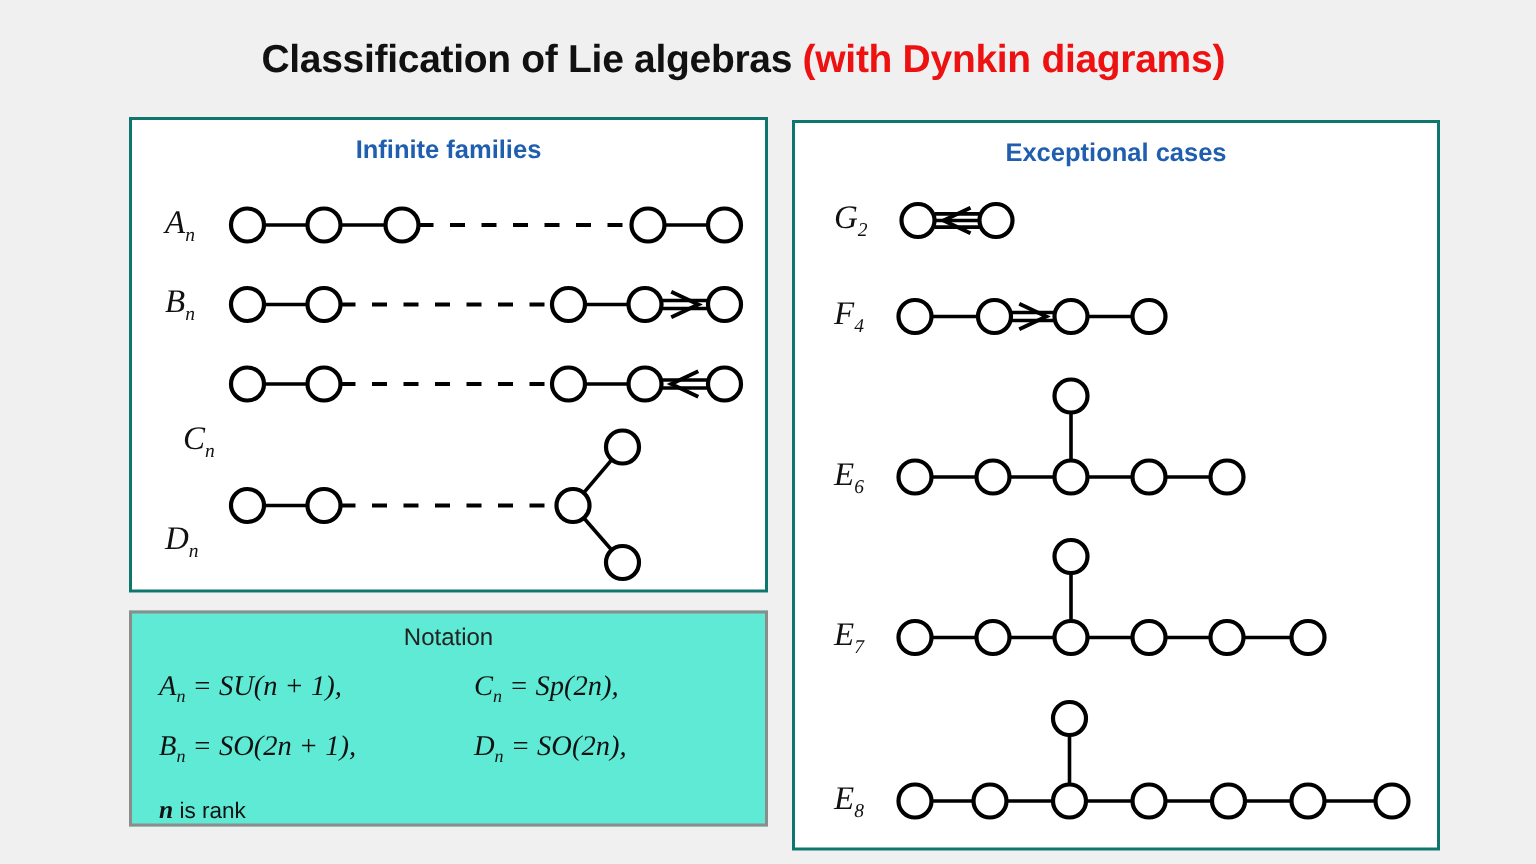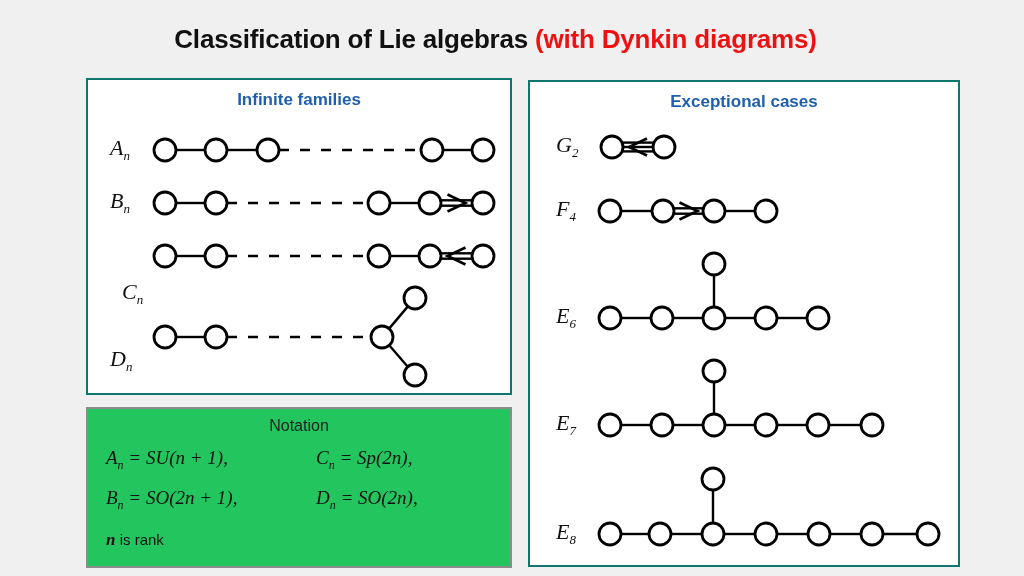--- a/index.html
+++ b/index.html
@@ -19,22 +19,22 @@
   }
   .title .sub{color:#ee1111;font-weight:bold;}
 
   .panel{
     position:absolute;background:#ffffff;border:2px solid #0f766e;
     box-sizing:border-box;
   }
   #panel-infinite{left:86px;top:78px;width:426px;height:317px;}
   #panel-exceptional{left:528px;top:80px;width:432px;height:487px;}
   #panel-notation{
-    left:86px;top:407px;width:426px;height:161px;
-    border:2px solid #8c8c8c;background:#22c55e;
+    left:86px;top:407px;width:426px;height:144px;
+    border:2px solid #8c8c8c;background:#5eead4;
   }
 
   .panel-head{
     position:absolute;left:0;width:100%;text-align:center;
     font-size:17px;font-weight:bold;color:#1f5fad;
   }
   #head-infinite{top:10px;}
   #head-exceptional{top:10px;}
   #head-notation{top:8px;font-size:16px;font-weight:normal;color:#222;}
 

